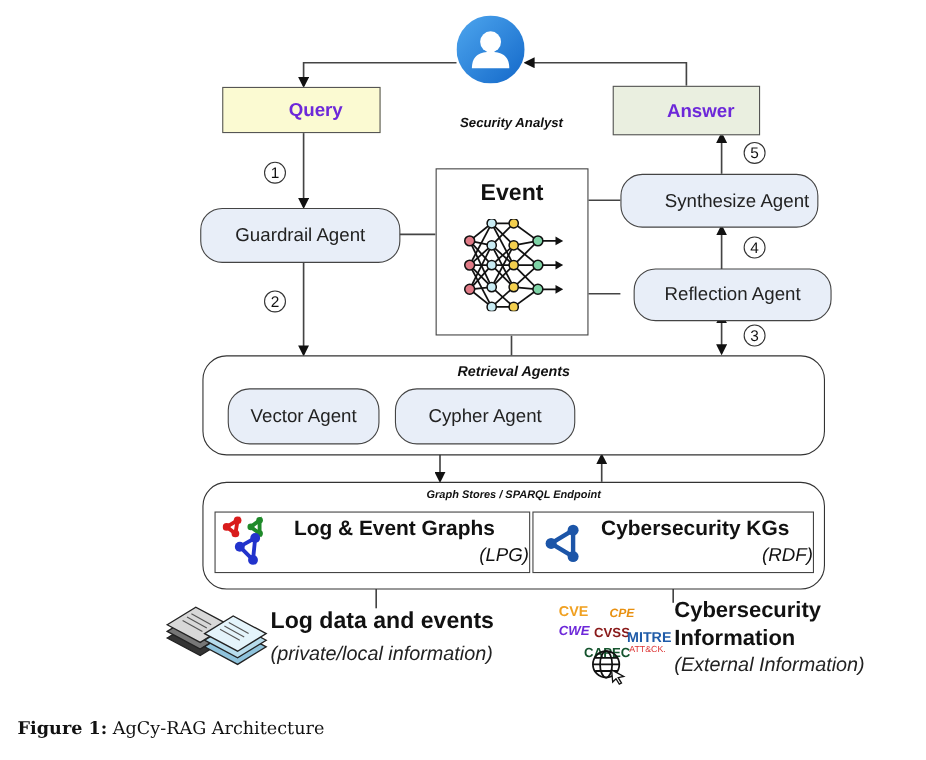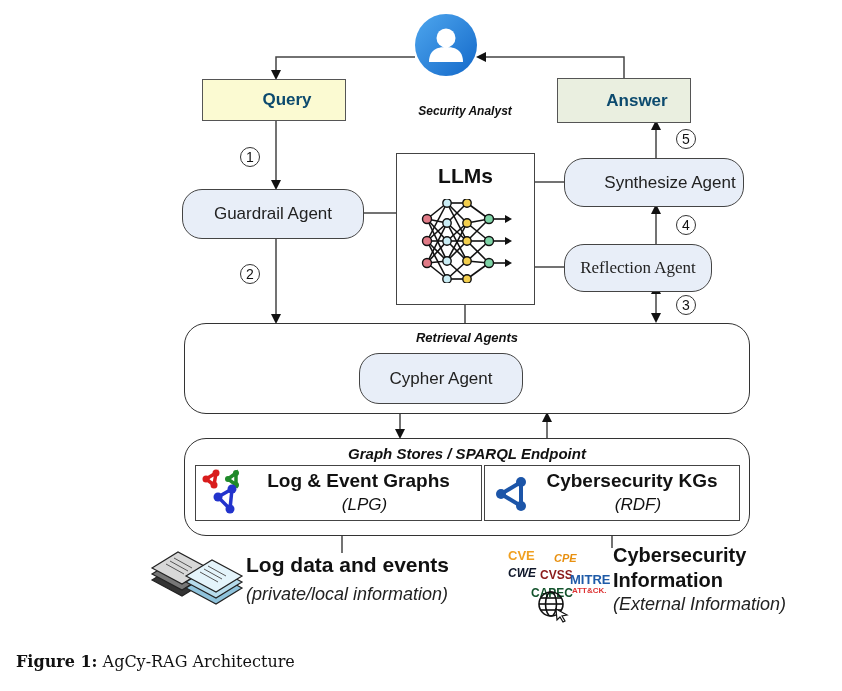--- a/index.html
+++ b/index.html
@@ -1,25 +1,25 @@
 <!DOCTYPE html>
 <html><head>
 <meta charset="utf-8">
 <style>
   html, body { margin: 0; padding: 0; background: #ffffff; }
   body { width: 842px; height: 691px; position: relative; overflow: hidden; font-family: "Liberation Sans", sans-serif; color: #111; }
   .abs { position: absolute; }
   svg.wires { position: absolute; left: 0; top: 0; }
-  .rect-box { position: absolute; border: 1.5px solid #555; box-sizing: border-box; display: flex; align-items: center; justify-content: center; font-weight: bold; font-size: 17px; color: #0c4a6e; padding-left: 26px; }
+  .rect-box { position: absolute; border: 1.5px solid #555; box-sizing: border-box; display: flex; align-items: center; justify-content: center; font-weight: bold; font-size: 17px; color: #6d28d9; padding-left: 26px; }
   .pill { position: absolute; background: #e8eef8; border: 1.5px solid #444; border-radius: 20px; box-sizing: border-box; display: flex; align-items: center; justify-content: center; font-size: 17px; color: #222; }
   .group { position: absolute; border: 1.5px solid #333; border-radius: 22px; box-sizing: border-box; background: #fff; }
   .group-title { position: absolute; left: 0; right: 0; text-align: center; font-style: italic; font-weight: bold; font-size: 13px; color: #111; }
   .store { position: absolute; border: 1.5px solid #444; box-sizing: border-box; background: #fff; }
   .store-title { position: absolute; left: 0; right: 0; text-align: center; font-weight: bold; font-size: 19px; }
-  .store-sub { position: absolute; left: 12px; right: 0; text-align: center; font-style: italic; font-size: 17px; }
+  .store-sub { position: absolute; left: 12px; right: 0; text-align: right; font-style: italic; font-size: 17px; }
   .step { position: absolute; width: 20px; height: 20px; border: 1.2px solid #333; border-radius: 50%; box-sizing: border-box; font-size: 14px; display: flex; align-items: center; justify-content: center; background: #fff; }
   .big { font-weight: bold; font-size: 21px; }
   .it { font-style: italic; font-size: 18px; color: #222; }
   .caption { position: absolute; left: 16px; top: 652px; font-family: "DejaVu Serif", serif; font-size: 16px; }
   .caption b { font-weight: bold; }
 </style>
 </head>
 <body>
 
 <svg class="wires" width="842" height="691">
@@ -83,21 +83,21 @@
 
 <div class="step" style="left:240px; top:147px;">1</div>
 <div class="step" style="left:240px; top:264px;">2</div>
 <div class="step" style="left:676px; top:295px;">3</div>
 <div class="step" style="left:676px; top:215px;">4</div>
 <div class="step" style="left:676px; top:129px;">5</div>
 
 <div class="pill" style="left:182px; top:189px; width:182px; height:50px;">Guardrail Agent</div>
 
 <div class="abs" style="left:396px; top:153px; width:139px; height:152px; border:1.5px solid #444; box-sizing:border-box; background:#fff;">
-  <div style="position:absolute; left:0; right:0; top:10px; text-align:center; font-weight:bold; font-size:21px;">LLMs</div>
+  <div style="position:absolute; left:0; right:0; top:10px; text-align:center; font-weight:bold; font-size:21px;">Event</div>
   <svg width="96" height="84" viewBox="0 0 96 84" style="position:absolute; left:20px; top:45px;">
     <g stroke="#111" stroke-width="1.6">
       <line x1="10" y1="20" x2="30" y2="4"></line>
         <line x1="10" y1="20" x2="30" y2="24"></line>
         <line x1="10" y1="20" x2="30" y2="42"></line>
         <line x1="10" y1="20" x2="30" y2="62"></line>
       <line x1="10" y1="42" x2="30" y2="4"></line>
         <line x1="10" y1="42" x2="30" y2="24"></line>
         <line x1="10" y1="42" x2="30" y2="42"></line>
         <line x1="10" y1="42" x2="30" y2="62"></line>
@@ -153,29 +153,30 @@
         <circle cx="50" cy="62" r="4.2" fill="#f3cf4e"></circle>
         <circle cx="50" cy="80" r="4.2" fill="#f3cf4e"></circle>
       <circle cx="72" cy="20" r="4.5" fill="#7ed3a6"></circle>
         <circle cx="72" cy="42" r="4.5" fill="#7ed3a6"></circle>
         <circle cx="72" cy="64" r="4.5" fill="#7ed3a6"></circle>
     </g>
   </svg>
 </div>
 
 <div class="pill" style="left:564px; top:158px; width:180px; height:49px;padding-left:32px;">Synthesize Agent</div>
-<div class="pill" style="left:564px; top:244px; width:148px; height:48px;font-family:Liberation Serif, serif;">Reflection Agent</div>
+<div class="pill" style="left:576px; top:244px; width:180px; height:48px;">Reflection Agent</div>
 
 <div class="group" style="left:184px; top:323px; width:566px; height:91px;">
   <div class="group-title" style="top:6px;">Retrieval Agents</div>
+  <div class="pill" style="left:22px; top:29px; width:138px; height:51px;">Vector Agent</div>
   <div class="pill" style="left:174px; top:29px; width:164px; height:51px;">Cypher Agent</div>
 </div>
 
 <div class="group" style="left:184px; top:438px; width:566px; height:98px;">
-  <div class="group-title" style="top:6px; font-size:15px;">Graph Stores / SPARQL Endpoint</div>
+  <div class="group-title" style="top:6px; font-size:10px;">Graph Stores / SPARQL Endpoint</div>
   <div class="store" style="left:10px; top:26px; width:287px; height:56px;">
     <svg width="42" height="46" viewBox="0 0 42 46" style="position:absolute; left:6px; top:3px;">
       <g stroke-width="3.5" fill="none">
         <path d="M4,10 L14,4 L12,16 Z" stroke="#d91c1c"></path>
         <path d="M26,10 L34,4 L34,16 Z" stroke="#1f8a2a"></path>
         <path d="M16,28 L30,20 L28,40 Z" stroke="#2233cc"></path>
       </g>
       <g>
         <circle cx="4" cy="10" r="3.5" fill="#d91c1c"></circle>
           <circle cx="14" cy="4" r="3.5" fill="#d91c1c"></circle>
@@ -220,24 +221,24 @@
       <line x1="56" y1="23" x2="74" y2="33"></line>
       <line x1="60" y1="20" x2="78" y2="30"></line>
   </g>
 </svg>
 <div class="abs big" style="left:246px; top:553px;">Log data and events</div>
 <div class="abs it" style="left:246px; top:584px;">(private/local information)</div>
 
 <div class="abs" style="left:496px; top:547px; width:112px; height:78px; font-weight:bold; font-size:11px; line-height:1;">
   <span style="position:absolute; left:12px; top:2px; color:#f0a020; font-size:13px;">CVE</span>
   <span style="position:absolute; left:58px; top:6px; color:#e89010; font-style:italic;">CPE</span>
-  <span style="position:absolute; left:12px; top:20px; color:#0f172a; font-style:italic; font-size:12px;">CWE</span>
+  <span style="position:absolute; left:12px; top:20px; color:#6d28d9; font-style:italic; font-size:12px;">CWE</span>
   <span style="position:absolute; left:44px; top:22px; color:#8a1a1a; font-size:12px;">CVSS</span>
   <span style="position:absolute; left:74px; top:26px; color:#1f5ba8; font-size:13px;">MITRE</span>
-  <span style="position:absolute; left:76px; top:40px; color:#d33; font-size:8px; font-weight:bold;">ATT&amp;CK.</span>
+  <span style="position:absolute; left:76px; top:40px; color:#d33; font-size:8px; font-weight:normal;">ATT&amp;CK.</span>
   <span style="position:absolute; left:0px; top:40px; color:#14532d; font-size:12px;padding-left:35px;">CAPEC</span>
   <svg width="34" height="34" viewBox="0 0 34 34" style="position:absolute; left:40px; top:42px;">
     <g stroke="#111" stroke-width="1.6" fill="none">
       <circle cx="15" cy="15" r="12"></circle>
       <ellipse cx="15" cy="15" rx="5.5" ry="12"></ellipse>
       <line x1="3" y1="15" x2="27" y2="15"></line>
       <line x1="5" y1="9" x2="25" y2="9"></line>
       <line x1="5" y1="21" x2="25" y2="21"></line>
     </g>
     <path d="M20,20 L31,26 L26,27 L29,32 L27,33 L24,28 L21,31 Z" fill="#fff" stroke="#111" stroke-width="1.2"></path>

